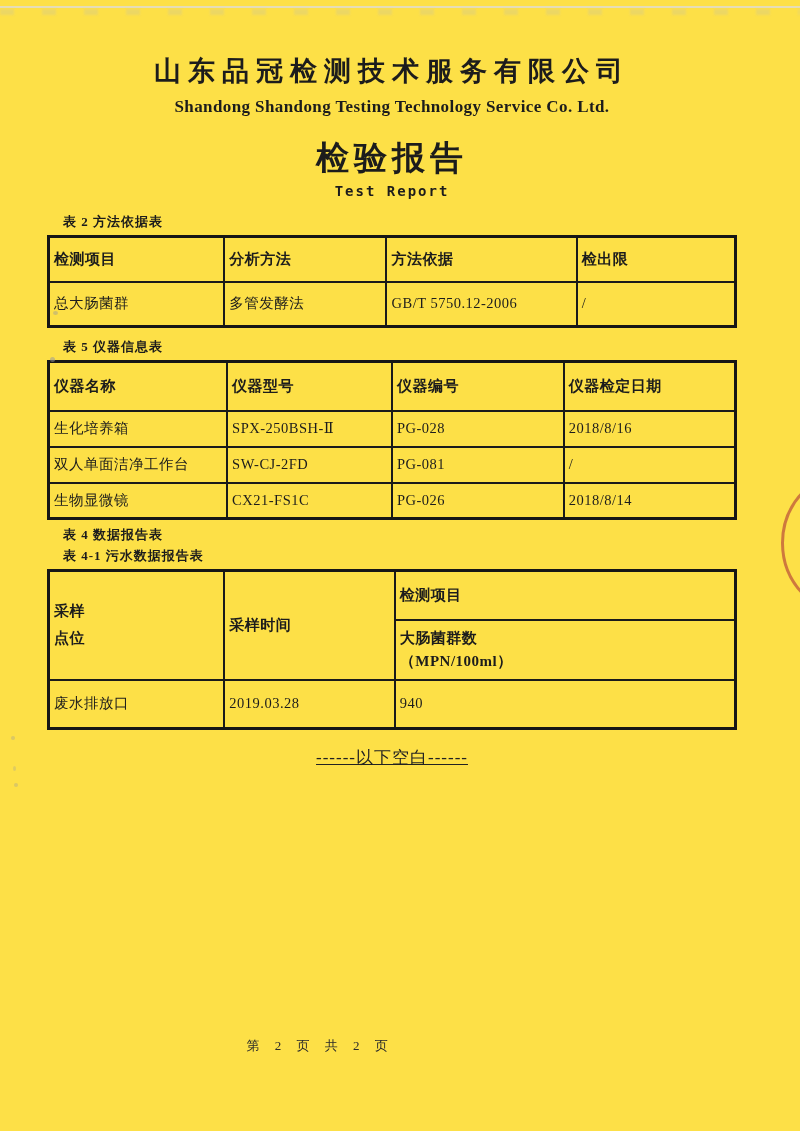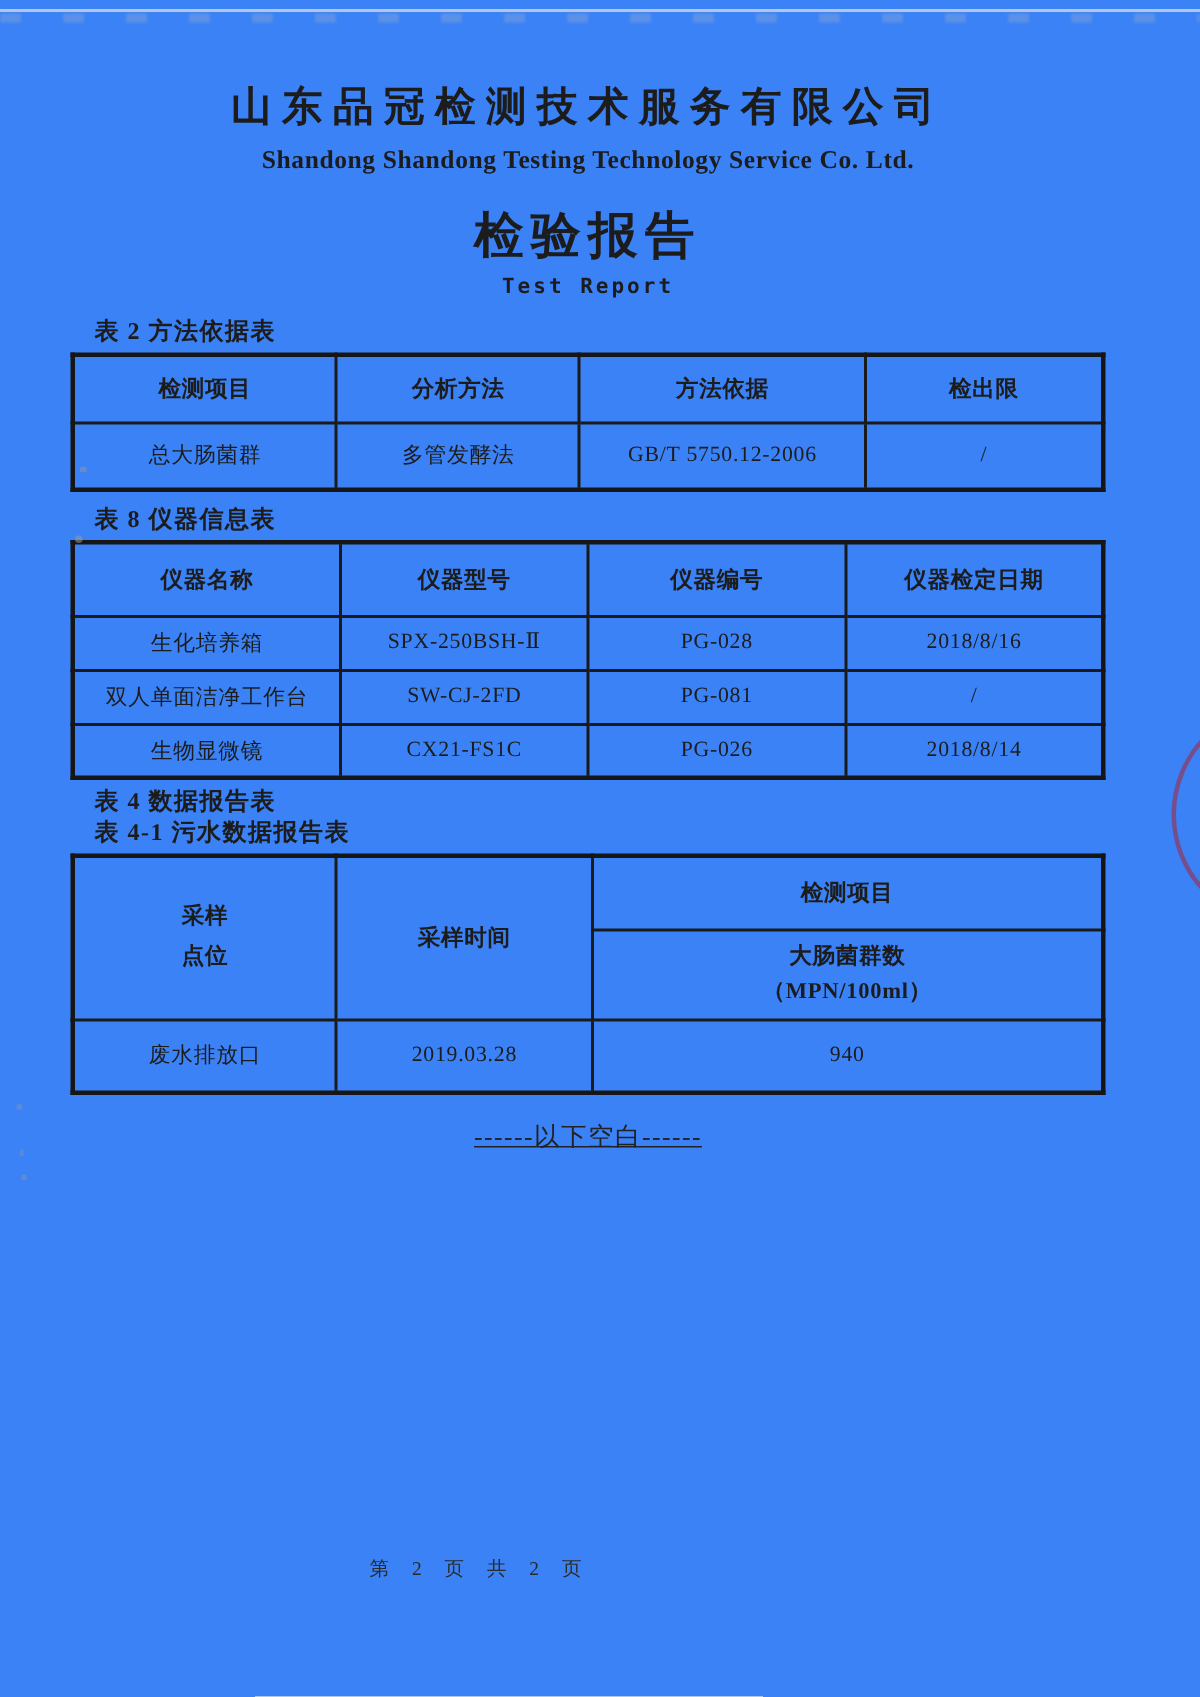--- a/index.html
+++ b/index.html
@@ -5,21 +5,21 @@
   * { margin: 0; padding: 0; box-sizing: border-box; }
   html, body { background: #ffffff; }
   body {
     width: 800px; height: 1131px;
     font-family: "Liberation Serif", "DejaVu Serif", serif;
     color: #1c1c1c;
   }
   .page {
     position: relative;
     width: 800px; height: 1131px;
-    background: #3b82f6;
+    background: #fde047;
     overflow: hidden;
   }
   
   .scan-top-line {
     position: absolute; top: 6px; left: 0; right: 0; height: 2px;
     background: #dcdcdc; opacity: .75;
   }
   .scan-top-smudge {
     position: absolute; top: 9px; left: 0; right: 0; height: 6px;
     background: repeating-linear-gradient(90deg, rgba(190,190,190,.25) 0 14px, rgba(255,255,255,0) 14px 42px);
@@ -53,36 +53,36 @@
     text-align: center; font-size: 33px; font-weight: bold;
     letter-spacing: 5px; line-height: 40px; margin-top: 20px;
   }
   .title-en {
     text-align: center; font-size: 14px; font-weight: bold;
     font-family: "DejaVu Sans Mono", "Liberation Mono", monospace;
     letter-spacing: 2px; line-height: 24px; margin-top: 1px;
   }
 
   .caption {
-    font-size: 16px; font-weight: bold; line-height: 20px;
+    font-size: 13px; font-weight: bold; line-height: 20px;
     padding-left: 16px; letter-spacing: 1px;
   }
   .cap-t2 { margin-top: 9px; }
   .cap-t3 { margin-top: 9px; }
   .cap-t4a { margin-top: 5px; }
   .cap-t4b { margin-top: 1px; }
 
   table {
     border-collapse: collapse; table-layout: fixed;
     width: 690px; margin-top: 3px;
     border: 3px solid #161616;
   }
   td {
     border: 2px solid #1a1a1a;
-    text-align: center; vertical-align: middle;
+    text-align: left; vertical-align: middle;
     font-size: 14.5px; padding: 0 4px;
     letter-spacing: .5px;
   }
   td.h { font-weight: bold; font-size: 15px; }
   .t2 tr.hr td { height: 45px; }
   .t2 tr.dr td { height: 45px; }
   .t3 tr.hr td { height: 49px; }
   .t3 tr.dr td { height: 36px; }
   .t4 td.top-h { height: 49px; }
   .t4 td.sub-h { height: 60px; }
@@ -137,21 +137,21 @@
         </tr>
         <tr class="dr">
           <td>总大肠菌群</td>
           <td>多管发酵法</td>
           <td>GB/T 5750.12-2006</td>
           <td>/</td>
         </tr>
       </tbody>
     </table>
 
-    <div class="caption cap-t3">表 8 仪器信息表</div>
+    <div class="caption cap-t3">表 5 仪器信息表</div>
     <table class="t3">
       <colgroup>
         <col style="width:26%">
           <col style="width:24%">
           <col style="width:25%">
           <col style="width:25%">
       </colgroup>
       <tbody>
         <tr class="hr">
           <td class="h">仪器名称</td>

